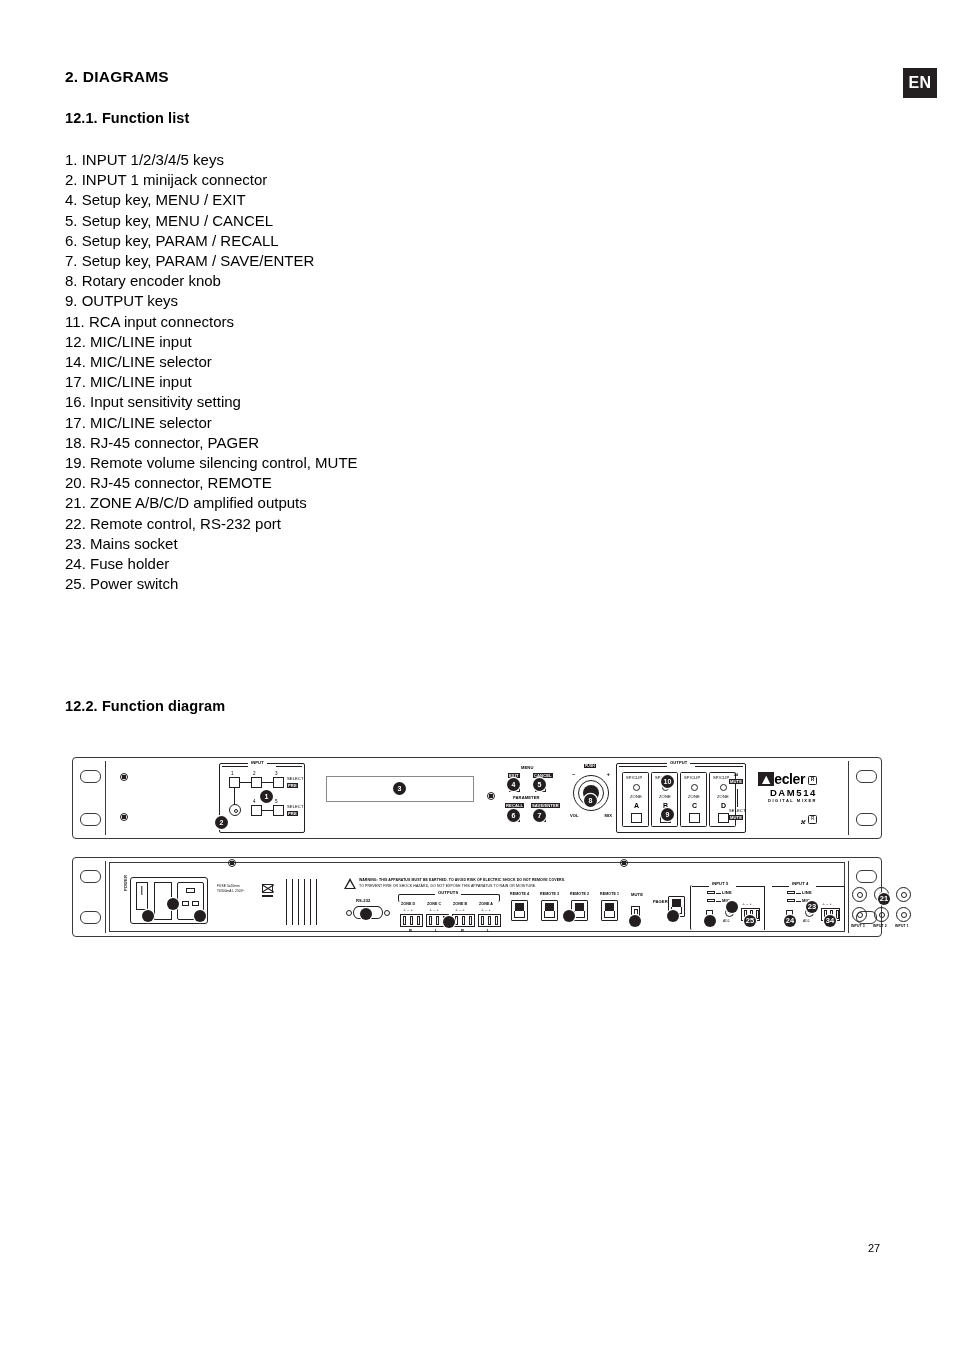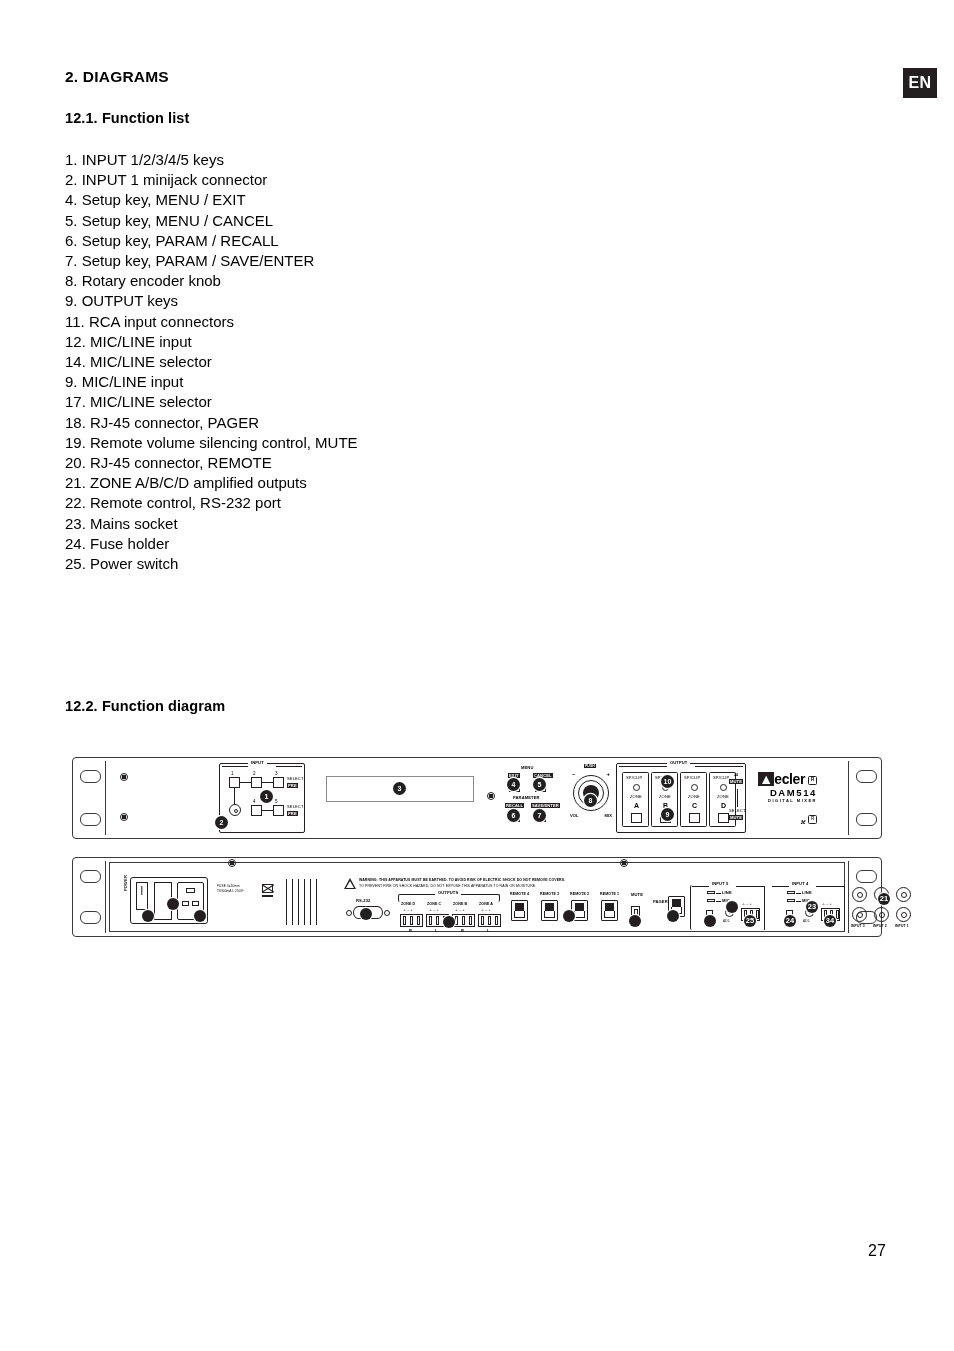--- a/index.html
+++ b/index.html
@@ -40,21 +40,21 @@
   .fnlist{
     position:absolute;left:65px;top:150px;
     margin:0;padding:0;list-style:none;
     font-size:15px;line-height:20.2px;
   }
   .fnlist li{white-space:nowrap;}
 
   
   .pagenum{
     position:absolute;left:868px;top:1242px;
-    font-size:16px;
+    font-size:11px;
   }
 
   
   .panel{
     position:absolute;
     border:1.4px solid #3a3a3a;
     border-radius:4px;
     background:#fff;
     box-sizing:border-box;
   }
@@ -178,21 +178,22 @@
       <li>2. INPUT 1 minijack connector</li>
       <li>4. Setup key, MENU / EXIT</li>
       <li>5. Setup key, MENU / CANCEL</li>
       <li>6. Setup key, PARAM / RECALL</li>
       <li>7. Setup key, PARAM / SAVE/ENTER</li>
       <li>8. Rotary encoder knob</li>
       <li>9. OUTPUT keys</li>
       <li>11. RCA input connectors</li>
       <li>12. MIC/LINE input</li>
       <li>14. MIC/LINE selector</li>
-      <li>9. MIC/LINE input</li>
+      <li>17. MIC/LINE input</li>
+      <li>16. Input sensitivity setting</li>
       <li>17. MIC/LINE selector</li>
       <li>18. RJ-45 connector, PAGER</li>
       <li>19. Remote volume silencing control, MUTE</li>
       <li>20. RJ-45 connector, REMOTE</li>
       <li>21. ZONE A/B/C/D amplified outputs</li>
       <li>22. Remote control, RS-232 port</li>
       <li>23. Mains socket</li>
       <li>24. Fuse holder</li>
       <li>25. Power switch</li>
     </ul>

